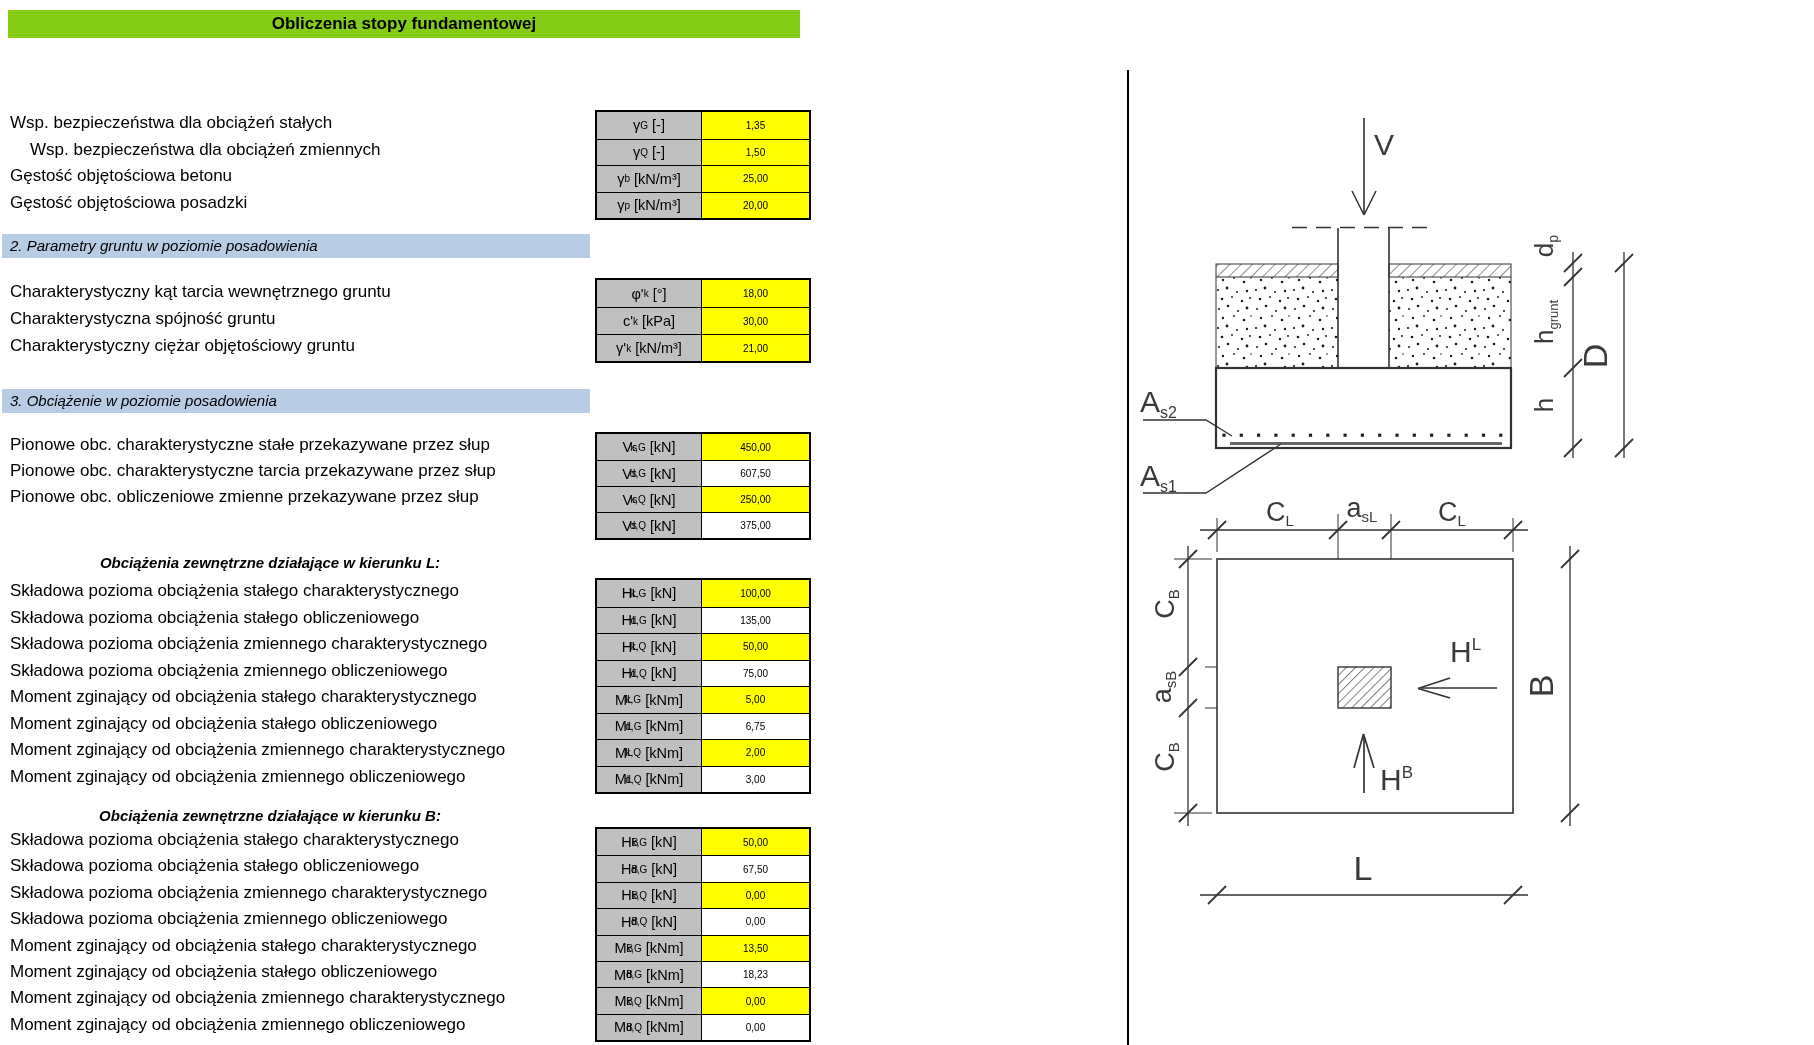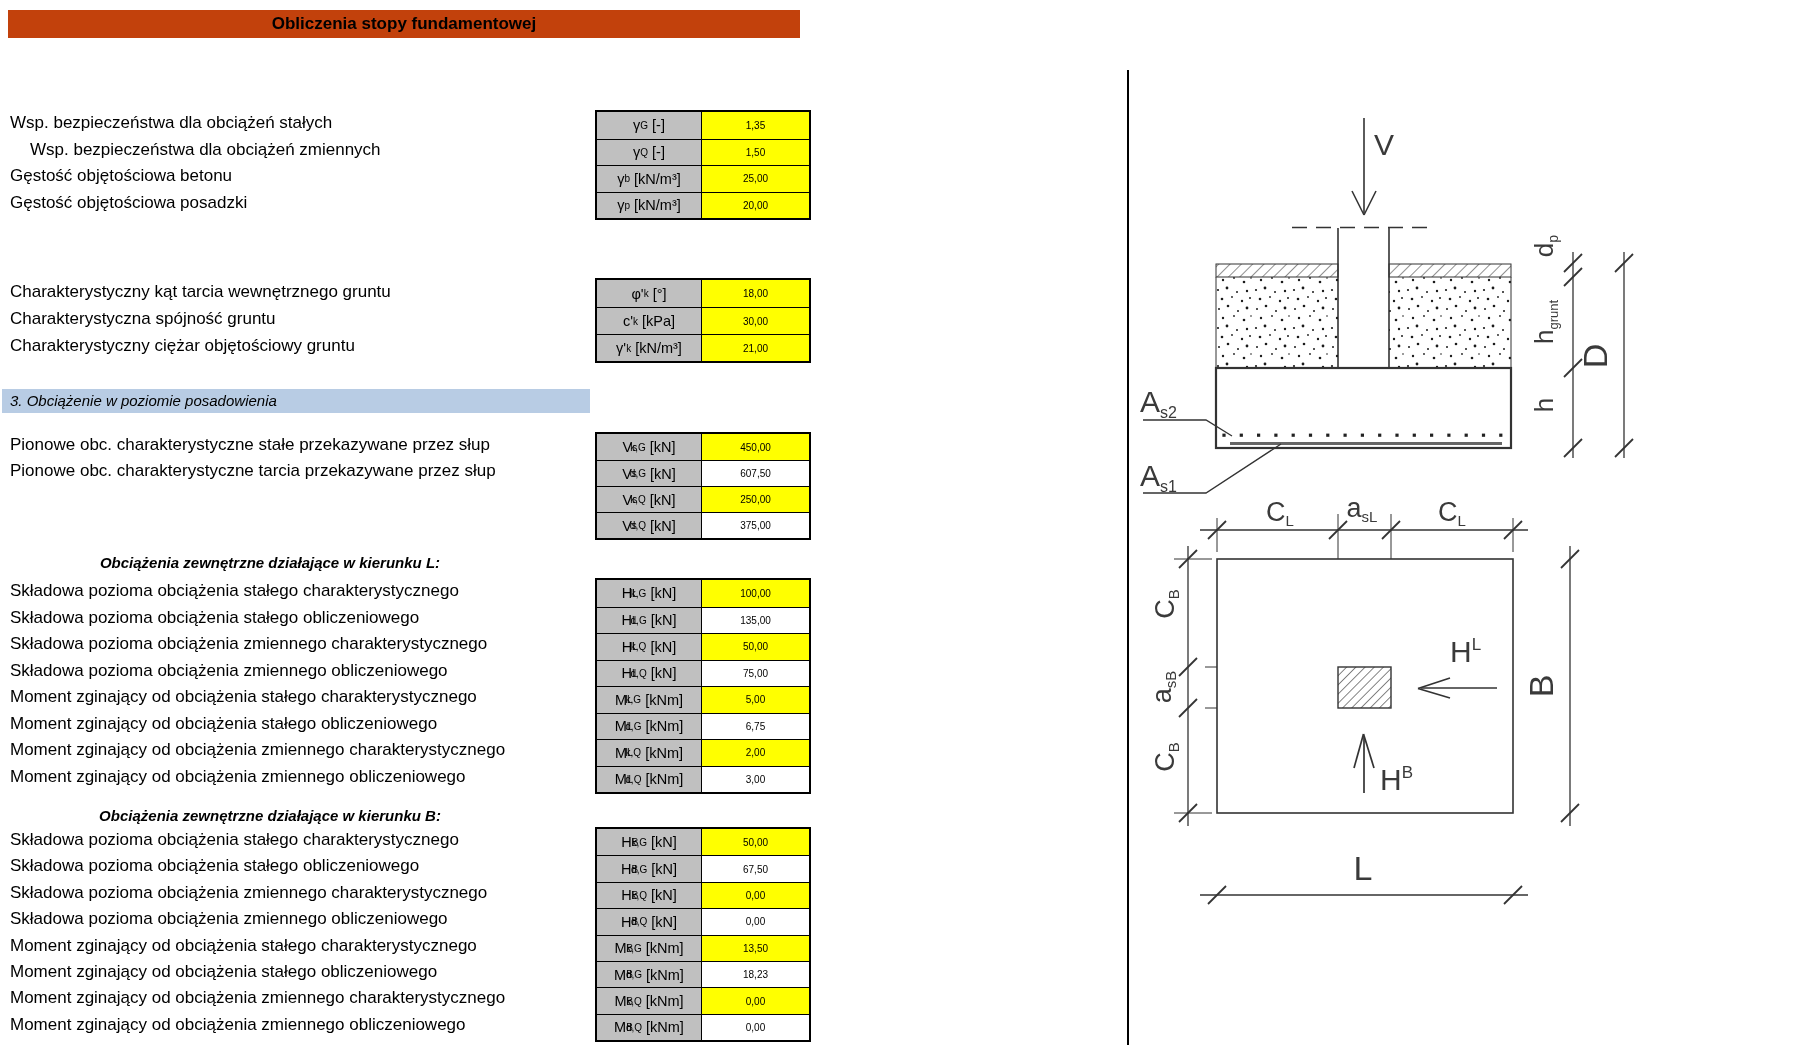--- a/index.html
+++ b/index.html
@@ -1,18 +1,18 @@
 <!DOCTYPE html>
 <html><head>
 <meta charset="utf-8">
 <style>
   html,body{margin:0;padding:0;background:#fff;}
   .canvas{position:relative;width:1814px;height:1045px;background:#fff;overflow:hidden;
           font-family:"Liberation Sans",sans-serif;color:#000;}
-  .main-title{position:absolute;left:8px;top:10px;width:792px;height:28px;background:#c2410c;
+  .main-title{position:absolute;left:8px;top:10px;width:792px;height:28px;background:#84cc16;
               font-weight:bold;font-size:17px;line-height:28px;text-align:center;}
   .section-heading{position:absolute;left:2px;width:588px;height:24px;background:#B8CCE4;
                    font-style:italic;font-size:15px;line-height:24px;padding-left:8px;box-sizing:border-box;
                    white-space:nowrap;}
   .sh1{top:66px}.sh2{top:234px}.sh3{top:389px}
   .block-subtitle{position:absolute;left:0;width:540px;text-align:center;font-weight:bold;
                   font-style:italic;font-size:15px;height:24px;line-height:24px;white-space:nowrap;}
   .stL{top:551px}.stB{top:804px}
   .labels-col{position:absolute;left:10px;width:580px;}
   .row-label{font-size:17px;white-space:nowrap;overflow:hidden;}
@@ -31,20 +31,21 @@
   svg text{fill:#3a3a3a;font-family:"Liberation Sans",sans-serif;}
   .dwg{position:absolute;left:1128px;top:60px;}
 </style>
 </head>
 <body>
 
 <div class="canvas">
 
   <div class="main-title">Obliczenia stopy fundamentowej</div>
 
+  <div class="section-heading sh2">2. Parametry gruntu w poziomie posadowienia</div>
   <div class="section-heading sh3">3. Obciążenie w poziomie posadowienia</div>
 
   <div class="block-subtitle stL">Obciążenia zewnętrzne działające w kierunku L:</div>
   <div class="block-subtitle stB">Obciążenia zewnętrzne działające w kierunku B:</div>
 
   <div>
       <div class="labels-col" style="top: 110px;">
         <div class="row-label" style="height: 26.5px; line-height: 26.5px;">Wsp. bezpieczeństwa dla obciążeń stałych</div>
         <div class="row-label" style="height: 26.5px; line-height: 26.5px; margin-left: 20px;">Wsp. bezpieczeństwa dla obciążeń zmiennych</div>
         <div class="row-label" style="height: 26.5px; line-height: 26.5px;">Gęstość objętościowa betonu</div>
@@ -101,20 +102,21 @@
           <sub>k</sub>
           <span>&nbsp;[kN/m³]</span>
         </div>
         <div class="cell val input bt">21,00</div>
       </div>
     </div>
   <div>
       <div class="labels-col" style="top: 432px;">
         <div class="row-label" style="height: 26px; line-height: 26px;">Pionowe obc. charakterystyczne stałe przekazywane przez słup</div>
         <div class="row-label" style="height: 26px; line-height: 26px;">Pionowe obc. charakterystyczne tarcia przekazywane przez słup</div>
+        <div class="row-label" style="height: 26px; line-height: 26px;">Pionowe obc. obliczeniowe zmienne przekazywane przez słup</div>
       </div>
       <div class="value-grid" style="top: 432px; grid-auto-rows: 26px;">
         <div class="cell sym">
           <span>V</span>
           <sup>s</sup>
           <sub style="margin-left: -7px;">k,G</sub>
           <span>&nbsp;[kN]</span>
         </div>
         <div class="cell val input">450,00</div>
         <div class="cell sym bt">

